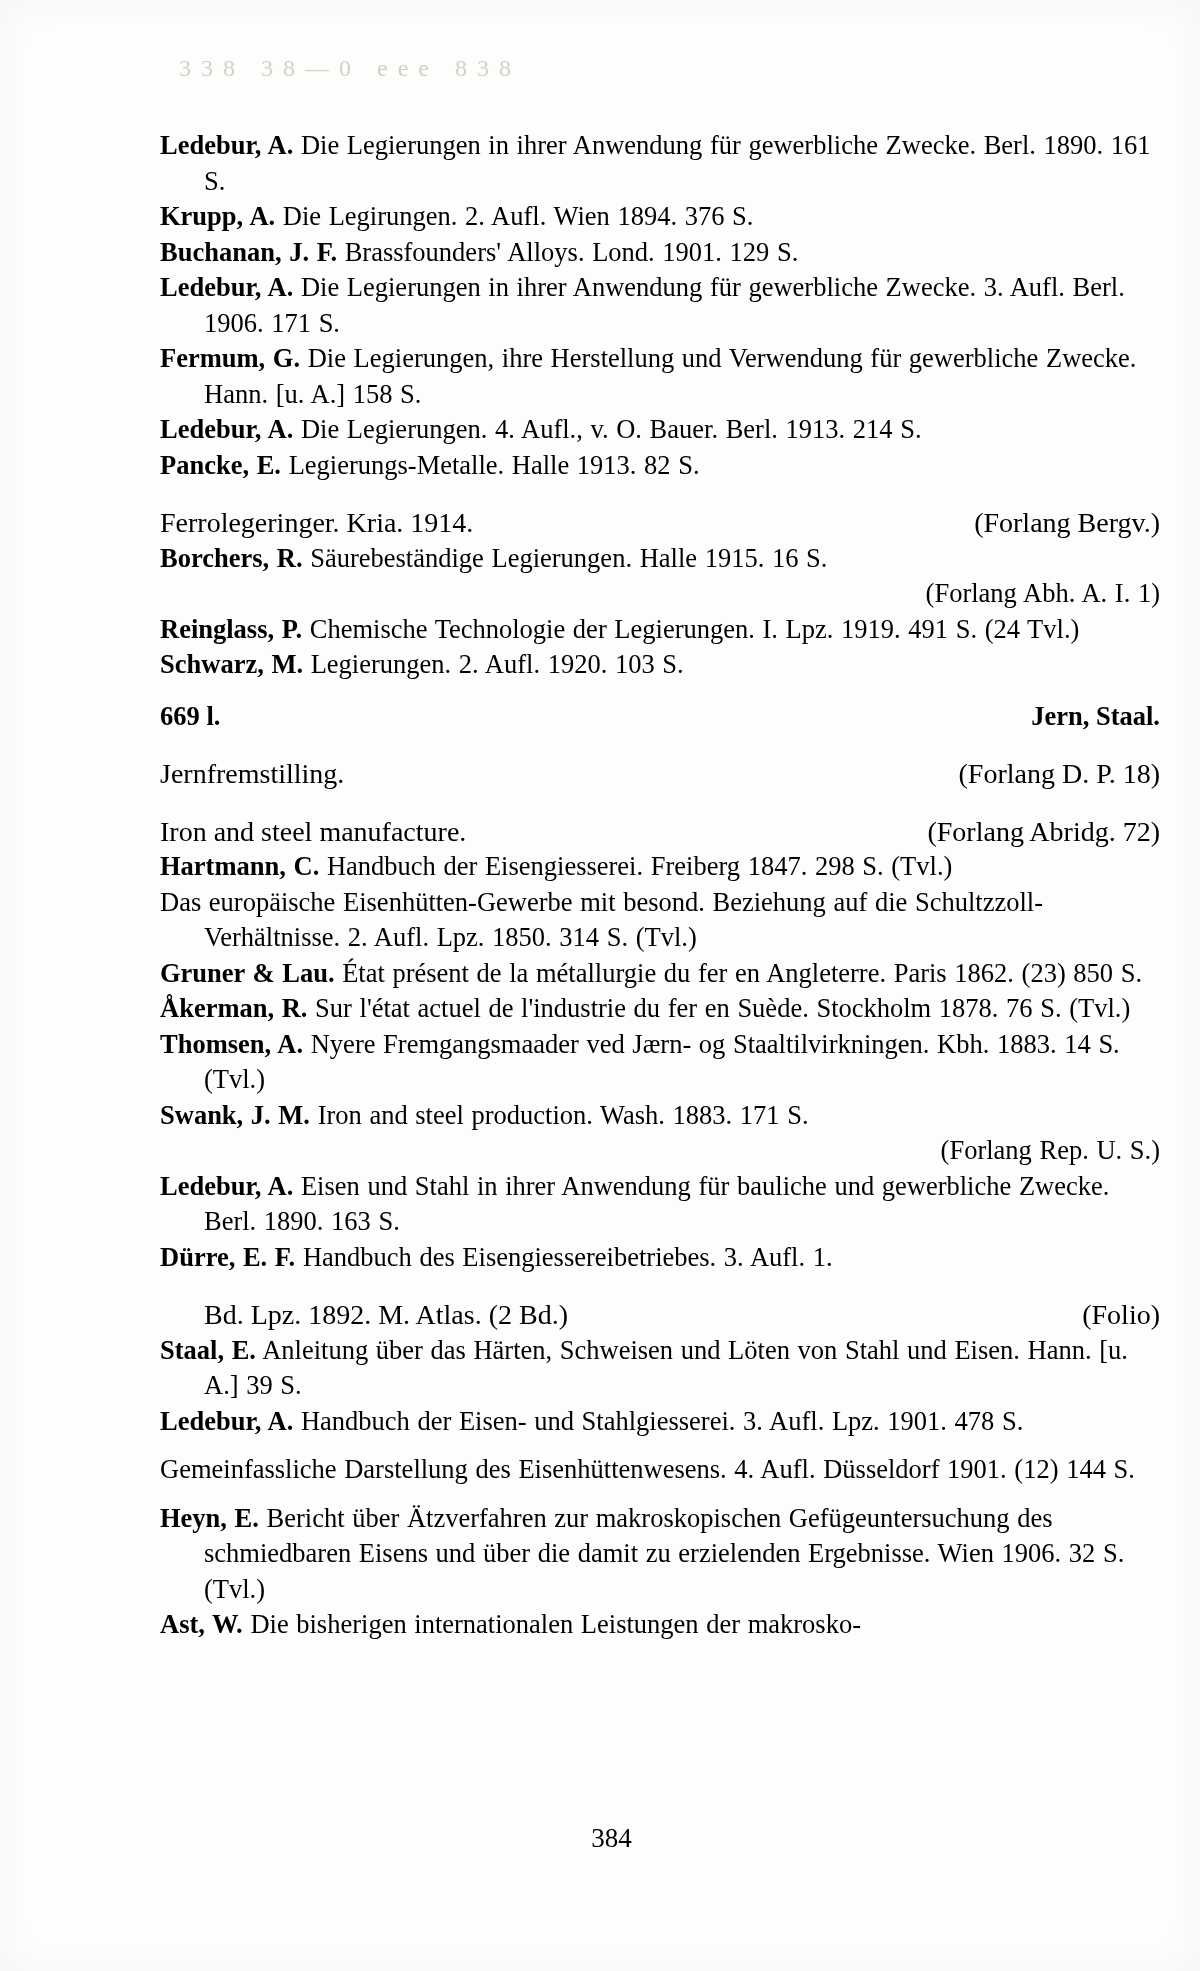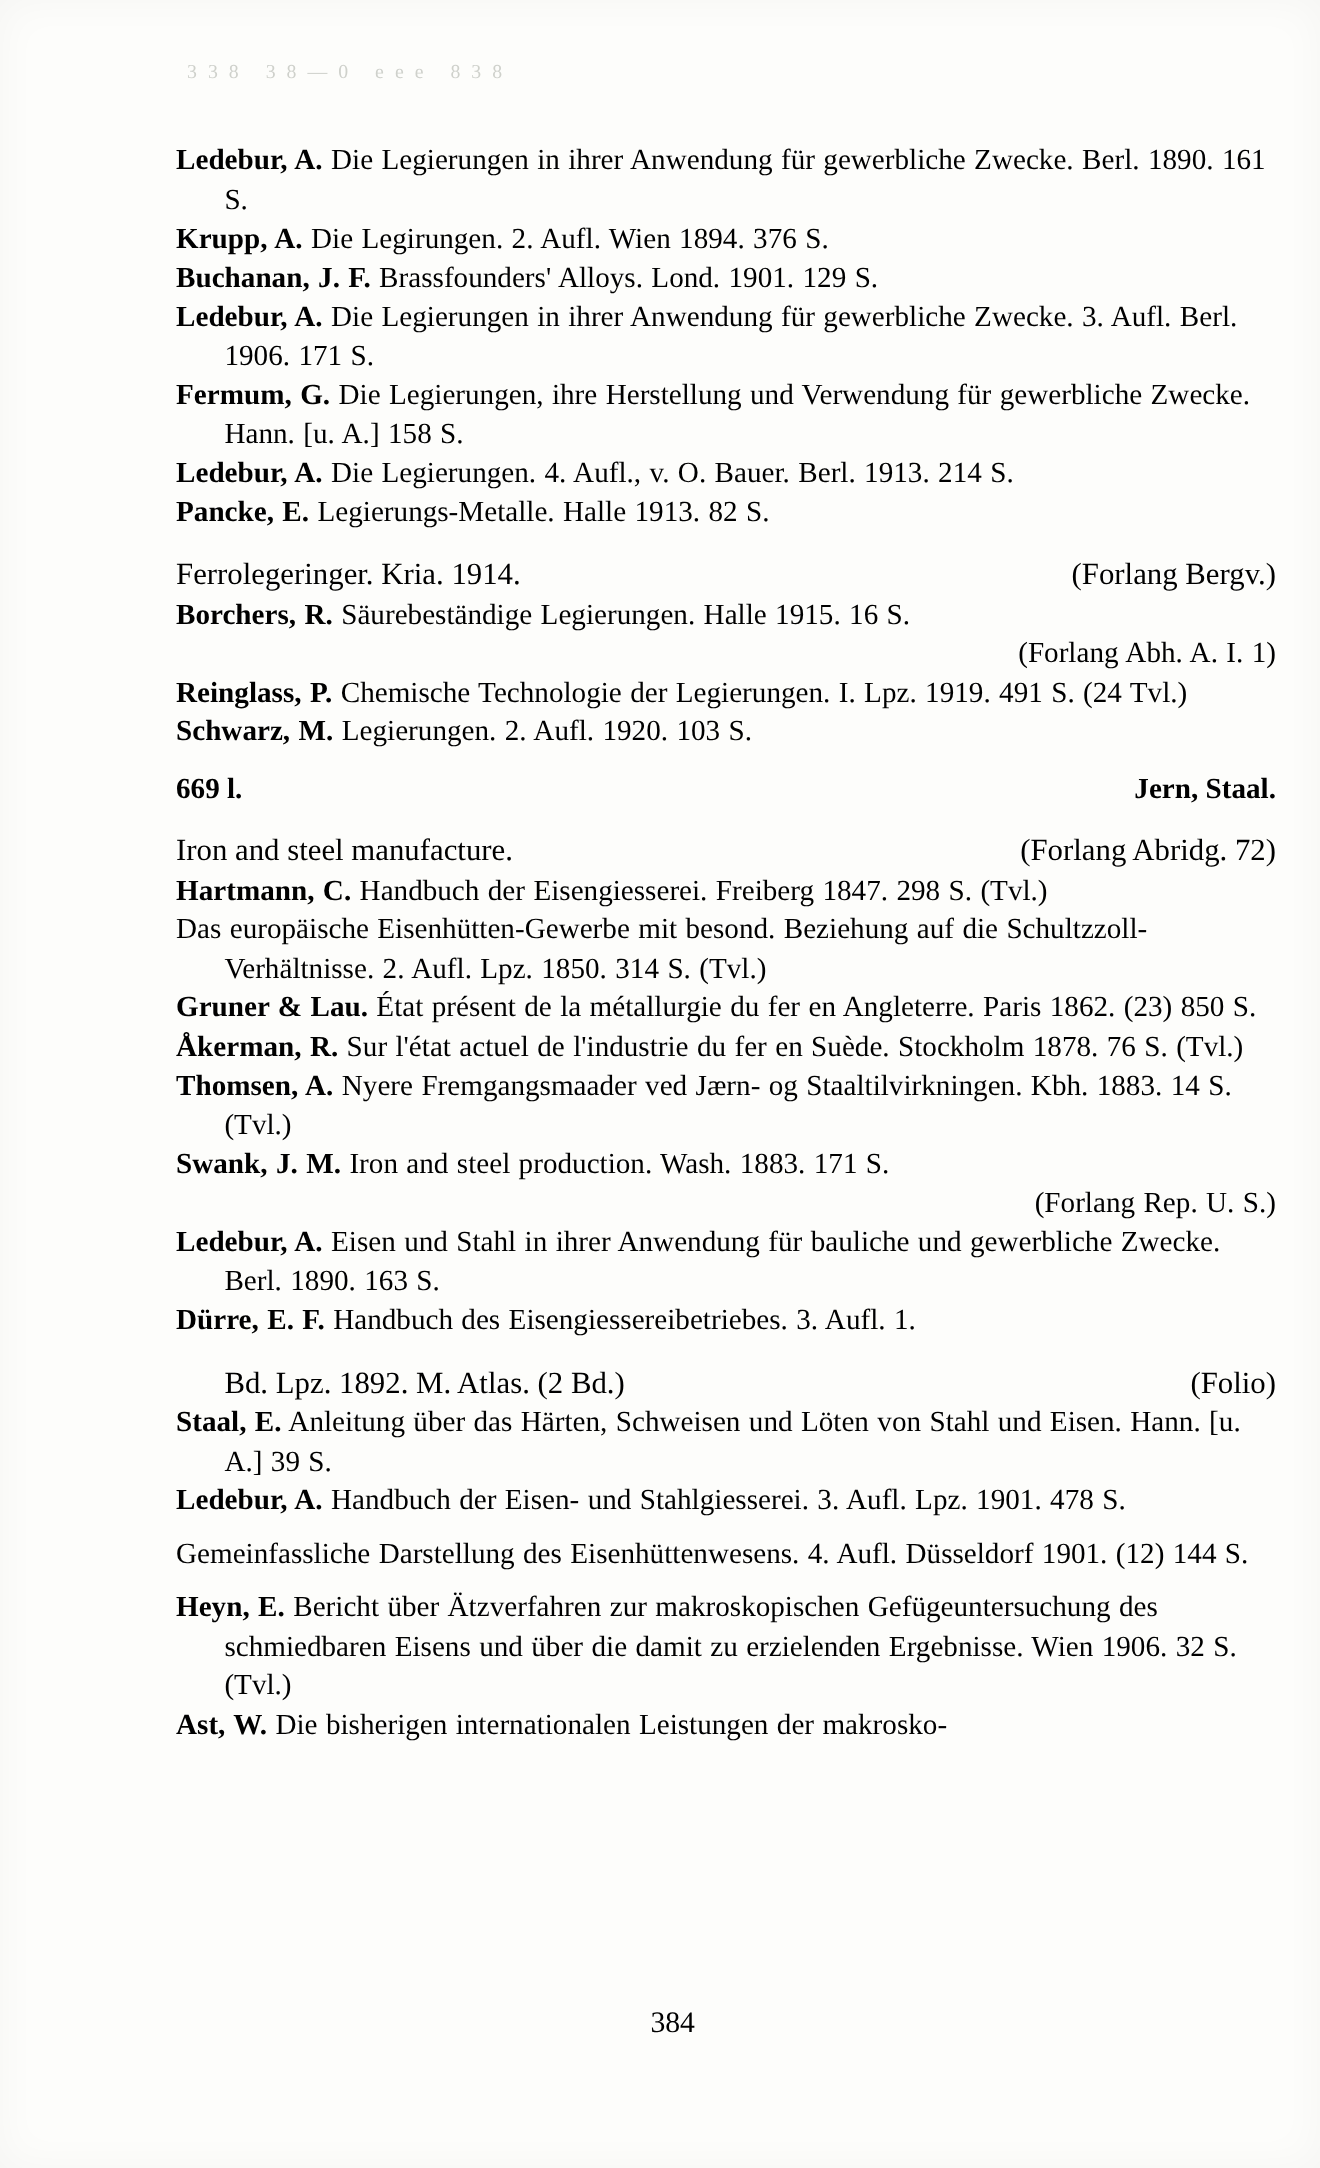--- a/index.html
+++ b/index.html
@@ -29,25 +29,26 @@
     box-shadow: inset 0 0 40px rgba(0,0,0,0.035);
     pointer-events: none;
   }
   .ghost-header {
     position: absolute;
     left: 170px;
     top: 55px;
     width: 360px;
     height: 26px;
     color: rgba(120,125,115,0.35);
-    font-size: 18px;
+    font-size: 24px;
     letter-spacing: 10px;
     font-family: "Liberation Serif", serif;
     white-space: nowrap;
     overflow: hidden;
+    text-align: center;
   }
   .content {
     position: absolute;
     left: 160px;
     top: 128px;
     width: 1000px;
   }
   .entry {
     font-size: 26.5px;
     line-height: 35.5px;
@@ -133,20 +134,24 @@
 
     <p class="entry"><span class="author">Reinglass, P.</span> <span>Chemische Technologie der Legierungen. I. Lpz. 1919. 491 S. (24 Tvl.)</span></p>
     <p class="entry"><span class="author">Schwarz, M.</span> <span>Legierungen. 2. Aufl. 1920. 103 S.</span></p>
 
     <div class="section-head">
       <span>669 l.</span>
       <span>Jern, Staal.</span>
     </div>
 
     <div class="row-two">
+      <span>Jernfremstilling.</span>
+      <span class="right">(Forlang D. P. 18)</span>
+    </div>
+    <div class="row-two">
       <span>Iron and steel manufacture.</span>
       <span class="right">(Forlang Abridg. 72)</span>
     </div>
 
     <p class="entry"><span class="author">Hartmann, C.</span> <span>Handbuch der Eisengiesserei. Freiberg 1847. 298 S. (Tvl.)</span></p>
     <p class="entry"><span>Das europäische Eisenhütten-Gewerbe mit besond. Beziehung auf die Schultzzoll-Verhältnisse. 2. Aufl. Lpz. 1850. 314 S. (Tvl.)</span></p>
     <p class="entry"><span class="author">Gruner &amp; Lau.</span> <span>État présent de la métallurgie du fer en Angleterre. Paris 1862. (23) 850 S.</span></p>
     <p class="entry"><span class="author">Åkerman, R.</span> <span>Sur l'état actuel de l'industrie du fer en Suède. Stockholm 1878. 76 S. (Tvl.)</span></p>
     <p class="entry"><span class="author">Thomsen, A.</span> <span>Nyere Fremgangsmaader ved Jærn- og Staaltilvirkningen. Kbh. 1883. 14 S. (Tvl.)</span></p>
     <p class="entry"><span class="author">Swank, J. M.</span> <span>Iron and steel production. Wash. 1883. 171 S.</span></p>

